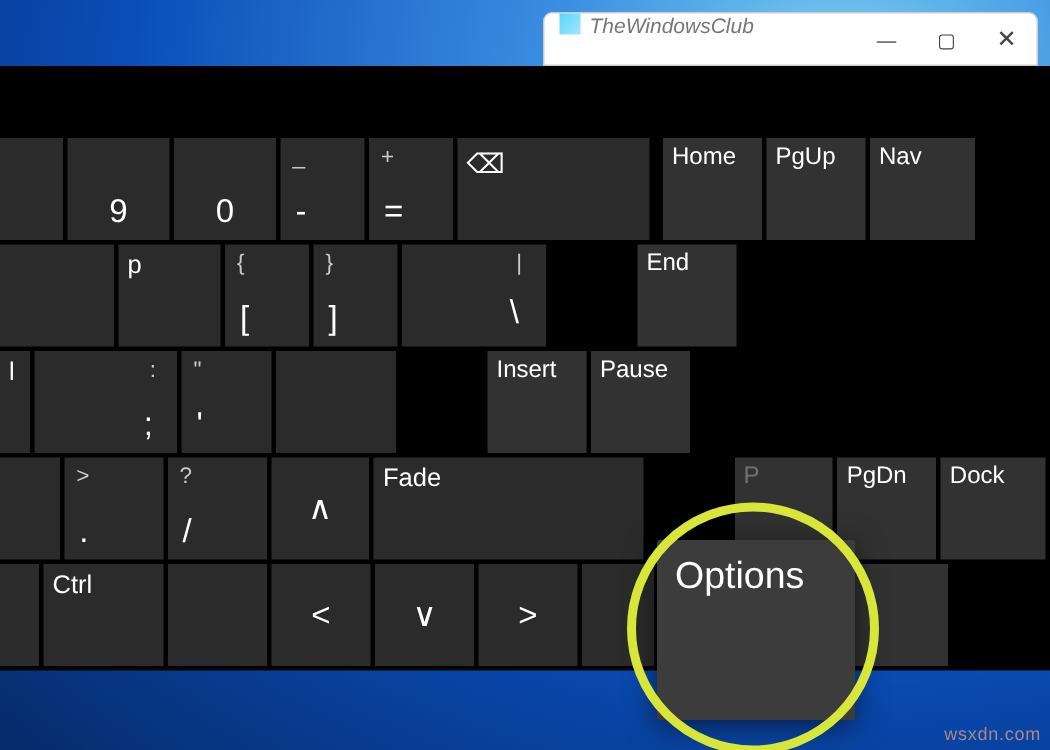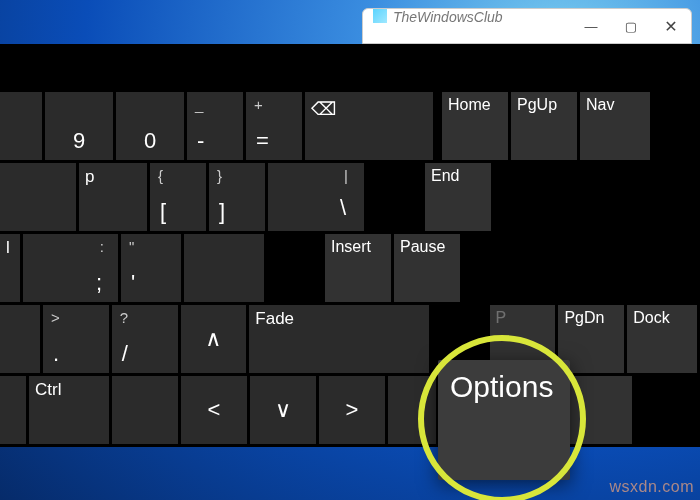--- a/index.html
+++ b/index.html
@@ -89,30 +89,30 @@
     border-radius: 50%;
     pointer-events: none;
     z-index: 50;
   }
   .options-pop {
     position: absolute;
     left: 438px; top: 360px;
     width: 132px; height: 120px;
     background: #3c3c3c;
     color: #fff;
-    font-size: 30px;
+    font-size: 25px;
     padding: 10px 12px;
     border-radius: 2px;
     box-shadow: 0 4px 20px rgba(0,0,0,.6);
     z-index: 40;
   }
   .watermark {
     position: absolute;
     right: 6px; bottom: 4px;
-    color: #a88; font-size: 16px;
+    color: #a88; font-size: 12px;
     z-index: 60;
     letter-spacing: .5px;
   }
 </style>
 </head>
 <body>
 
 <div class="bg-gradient"></div>
 
 <div class="window">

